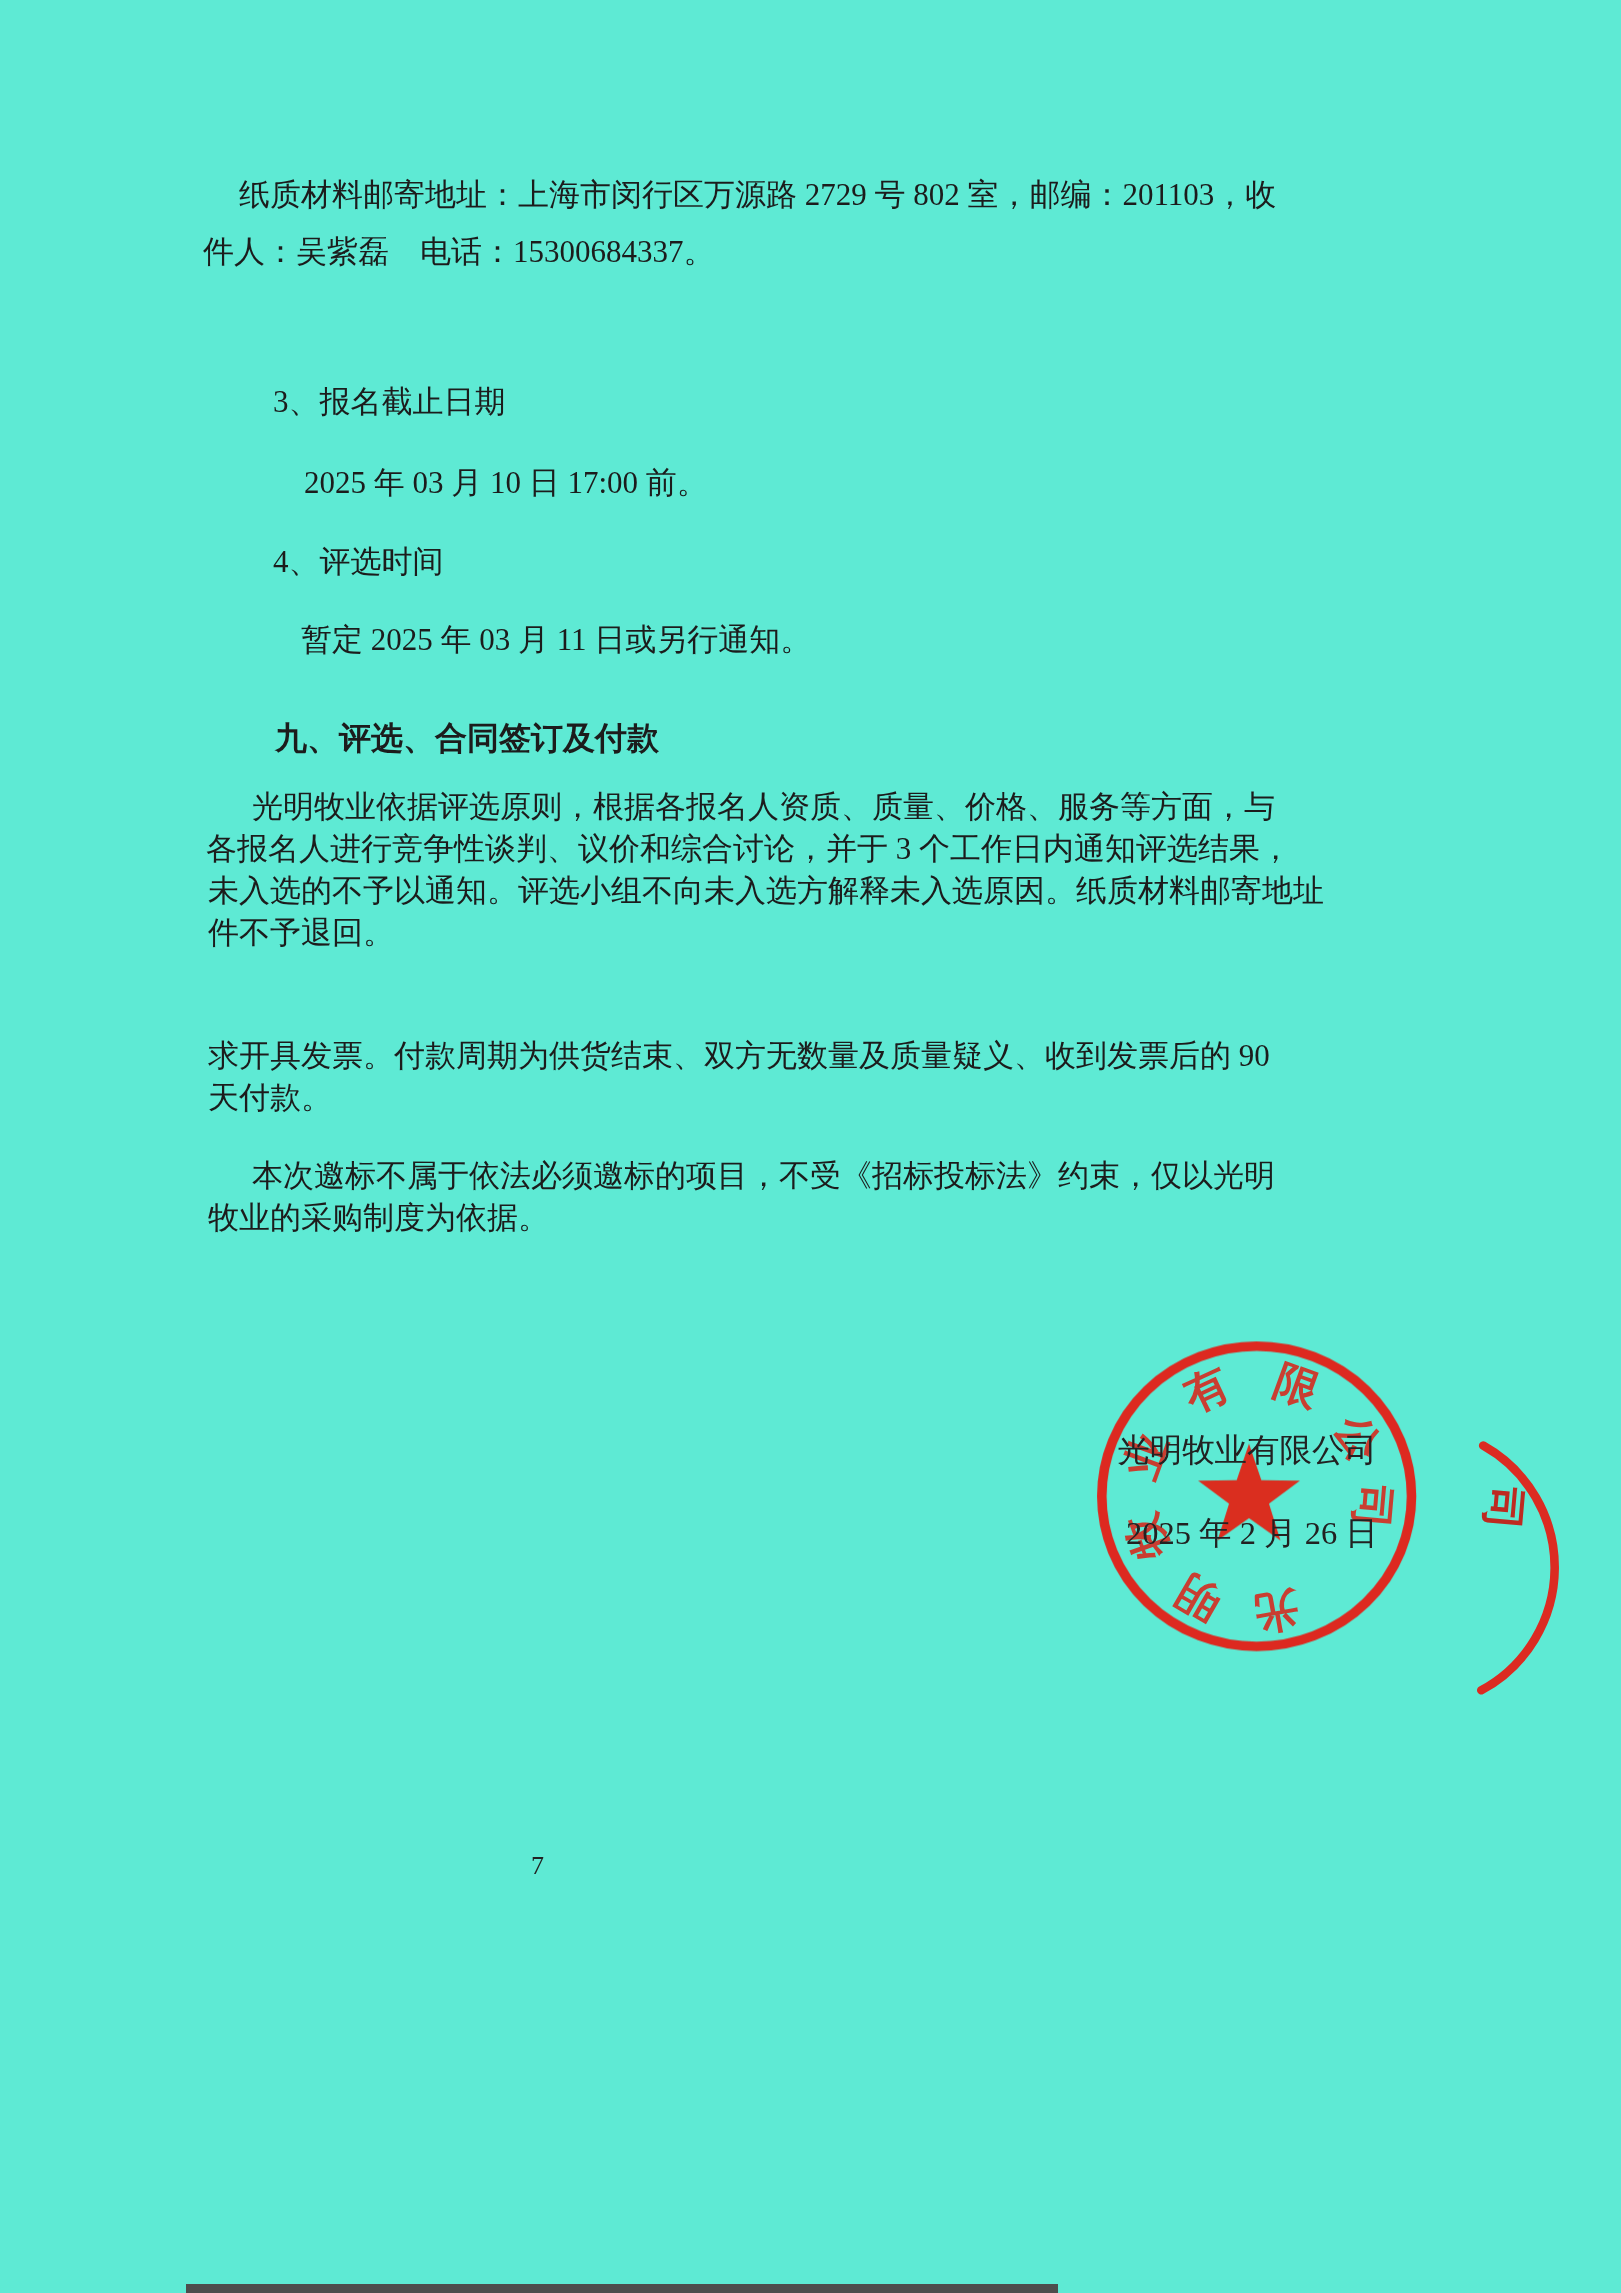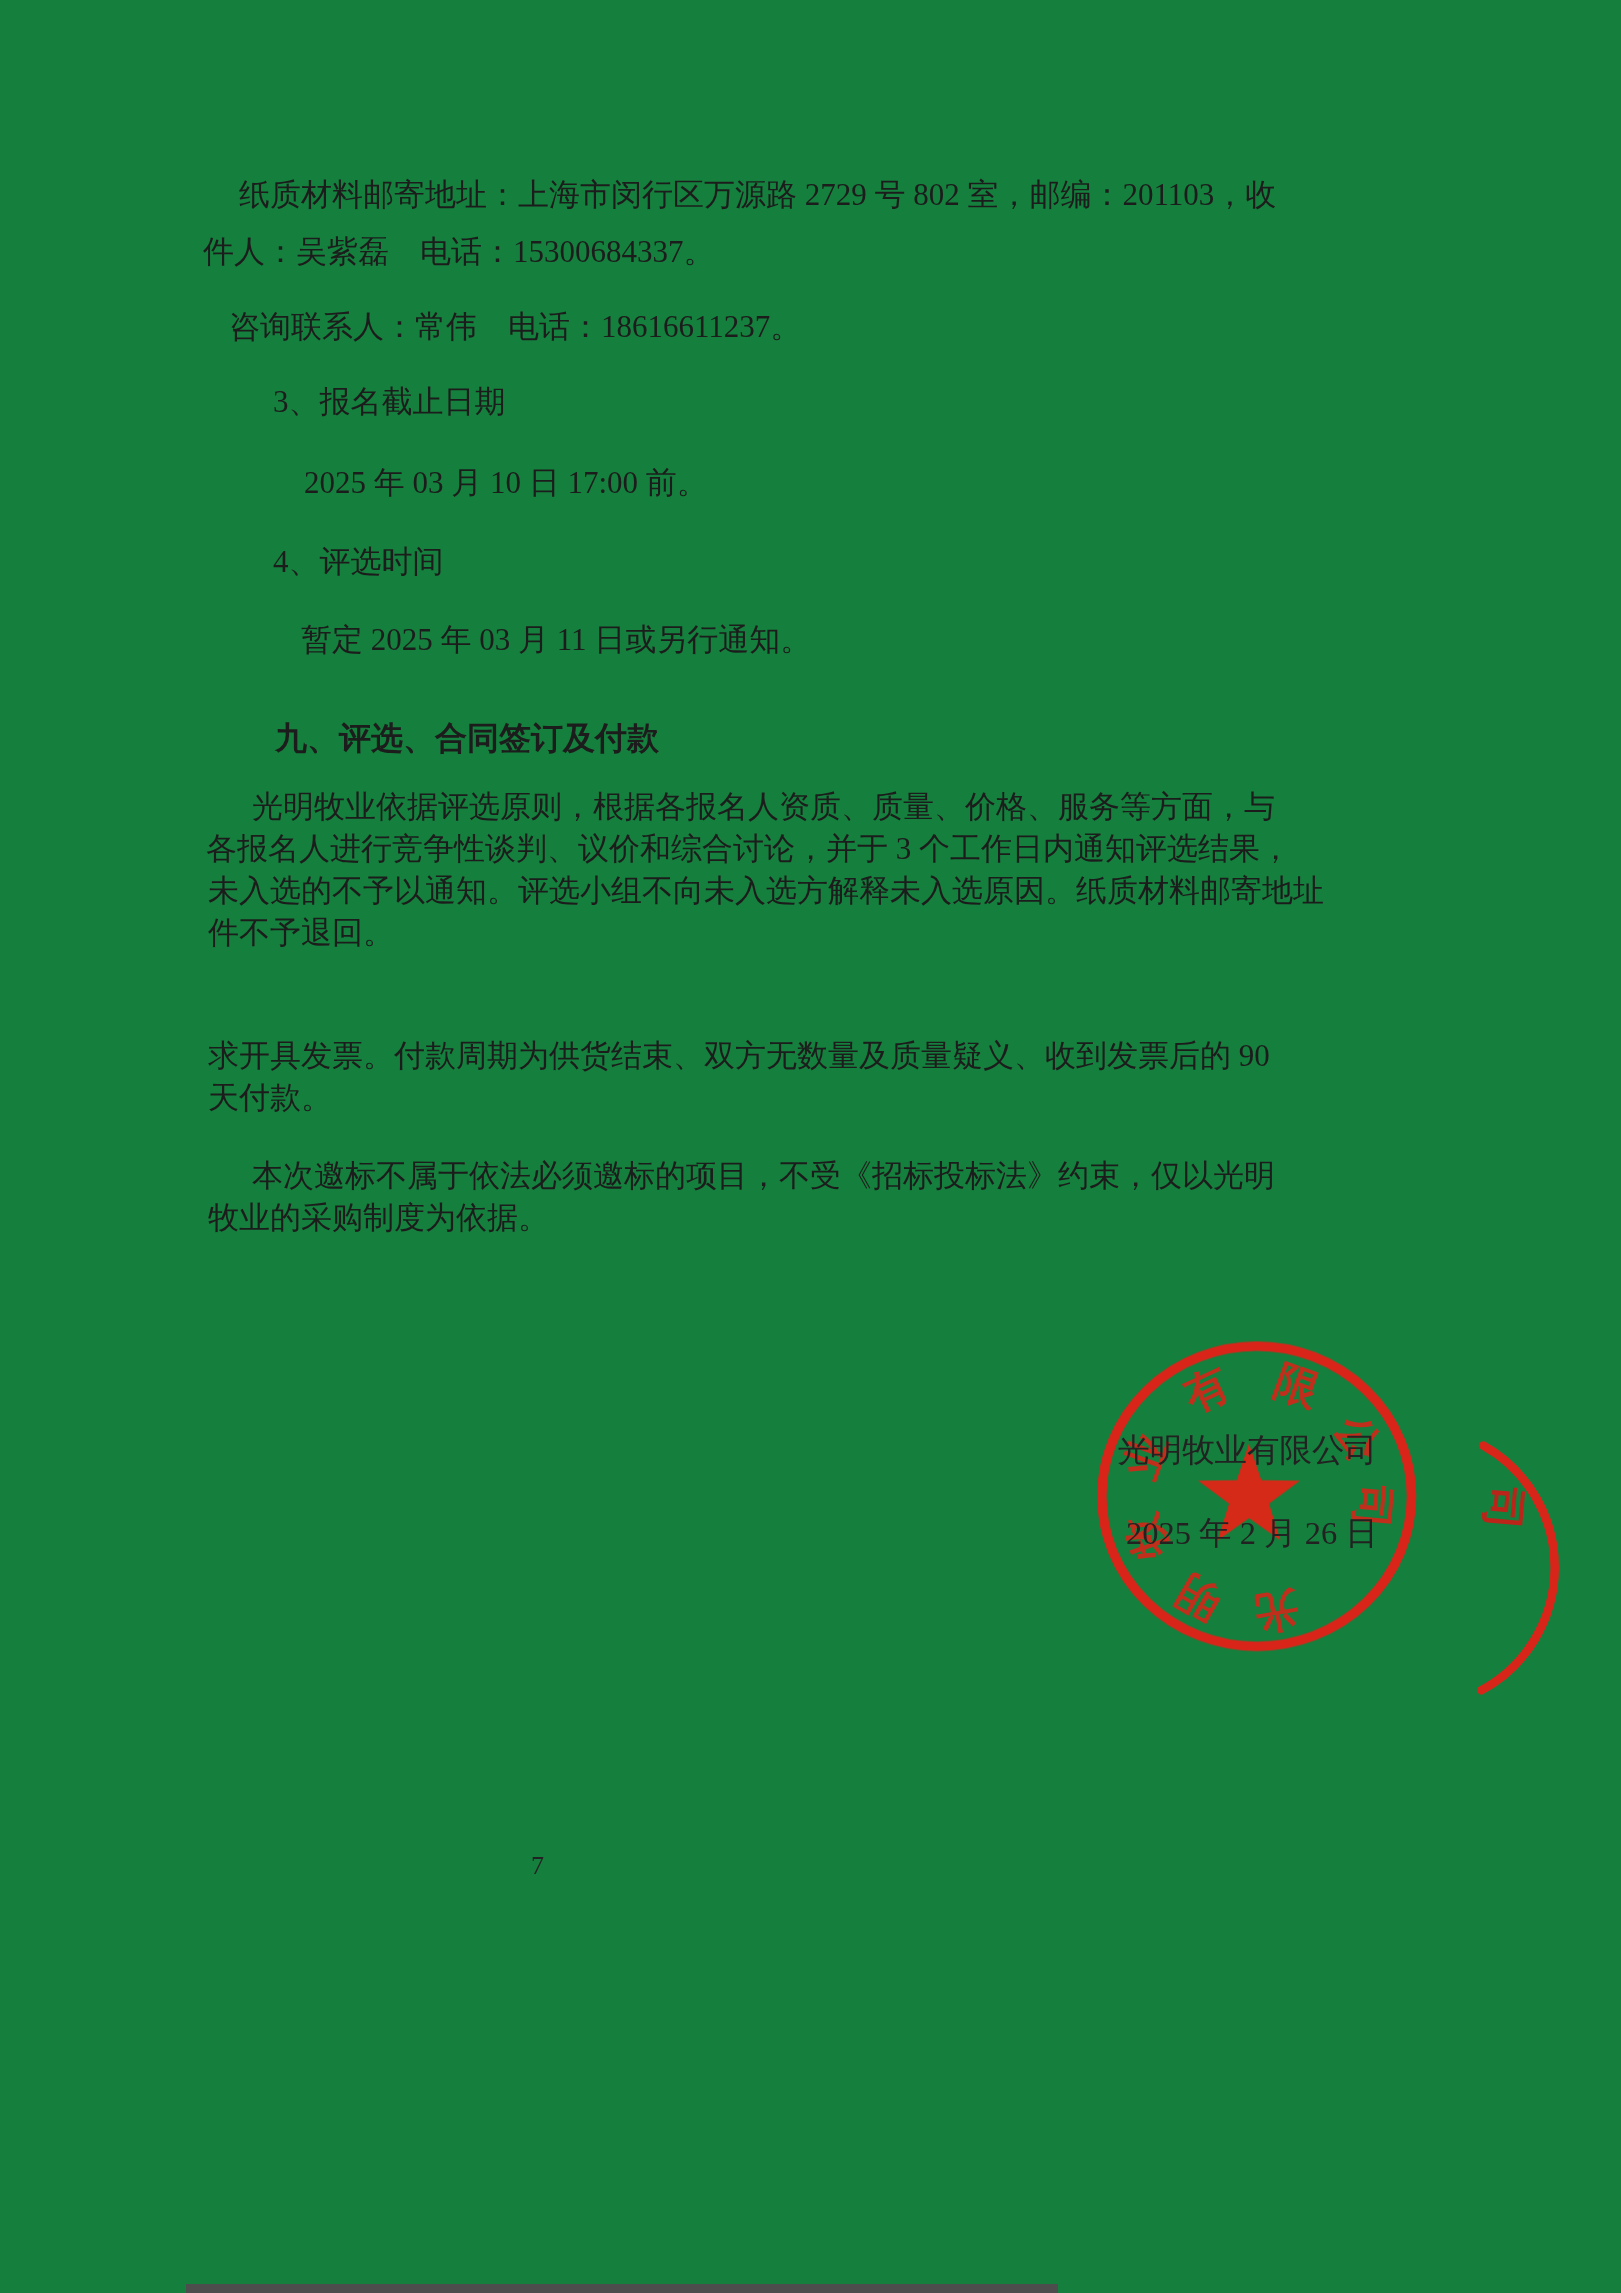--- a/index.html
+++ b/index.html
@@ -1,20 +1,20 @@
 <!DOCTYPE html>
 <html><head>
 <meta charset="utf-8">
 <style>
   html,body{margin:0;padding:0;background:#9a9a9a;}
   .page{
     position:relative;
     width:1621px;height:2293px;
     margin:0 auto;
-    background:#15803d;
+    background:#5eead4;
     font-family:"Liberation Serif","DejaVu Serif",serif;
     color:#1c1c1c;
     overflow:hidden;
   }
   .line{
     position:absolute;
     font-size:31px;
     line-height:38px;
     white-space:pre;
     color:#1c1c1c;
@@ -40,21 +40,20 @@
     background:#4d4d4d;
   }
 </style>
 </head>
 <body>
 
 <div class="page">
 
   <div class="line" style="top:176px;left:239px">纸质材料邮寄地址：上海市闵行区万源路 2729 号 802 室，邮编：201103，收</div>
   <div class="line" style="top:233px;left:203px">件人：吴紫磊　电话：15300684337。</div>
-  <div class="line" style="top:308px;left:229px">咨询联系人：常伟　电话：18616611237。</div>
 
   <div class="line" style="top:383px;left:273px">3、报名截止日期</div>
   <div class="line" style="top:464px;left:304px">2025 年 03 月 10 日 17:00 前。</div>
 
   <div class="line" style="top:543px;left:273px">4、评选时间</div>
   <div class="line" style="top:621px;left:301px">暂定 2025 年 03 月 11 日或另行通知。</div>
 
   <div class="line heading-bold" style="top:703px;left:275px">九、评选、合同签订及付款</div>
 
   <div class="line" style="top:788px;left:252px">光明牧业依据评选原则，根据各报名人资质、质量、价格、服务等方面，与</div>

